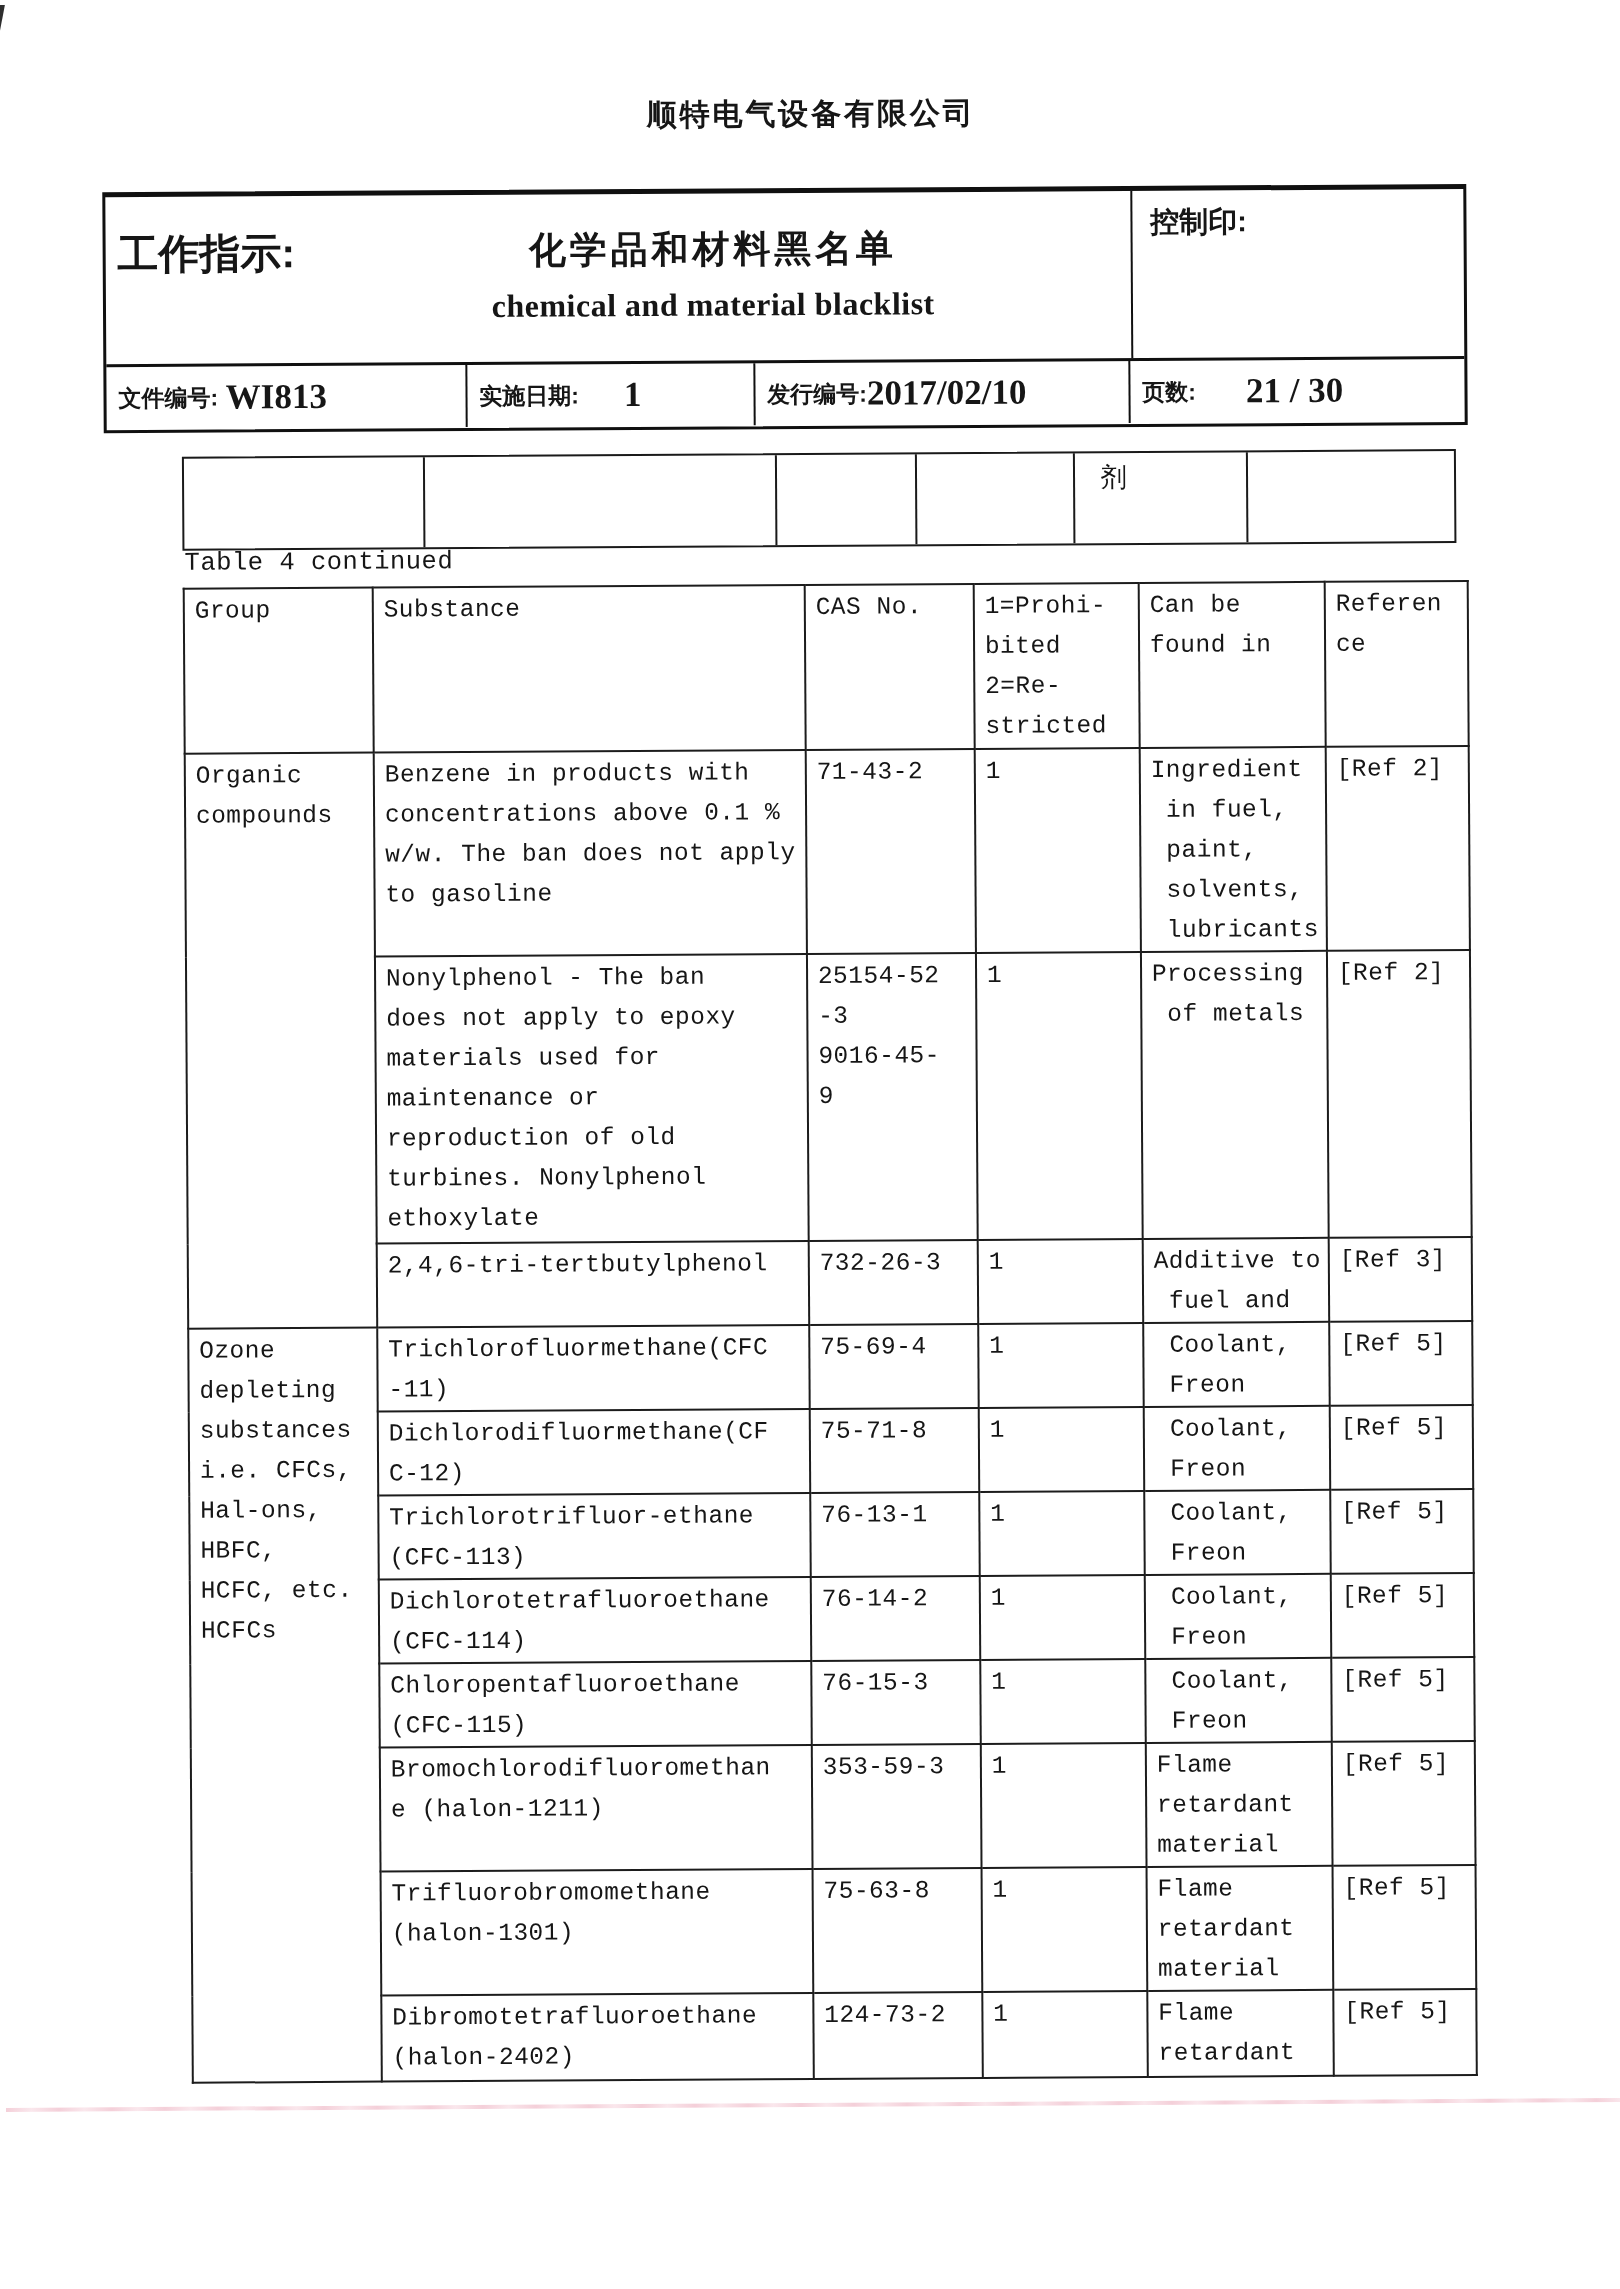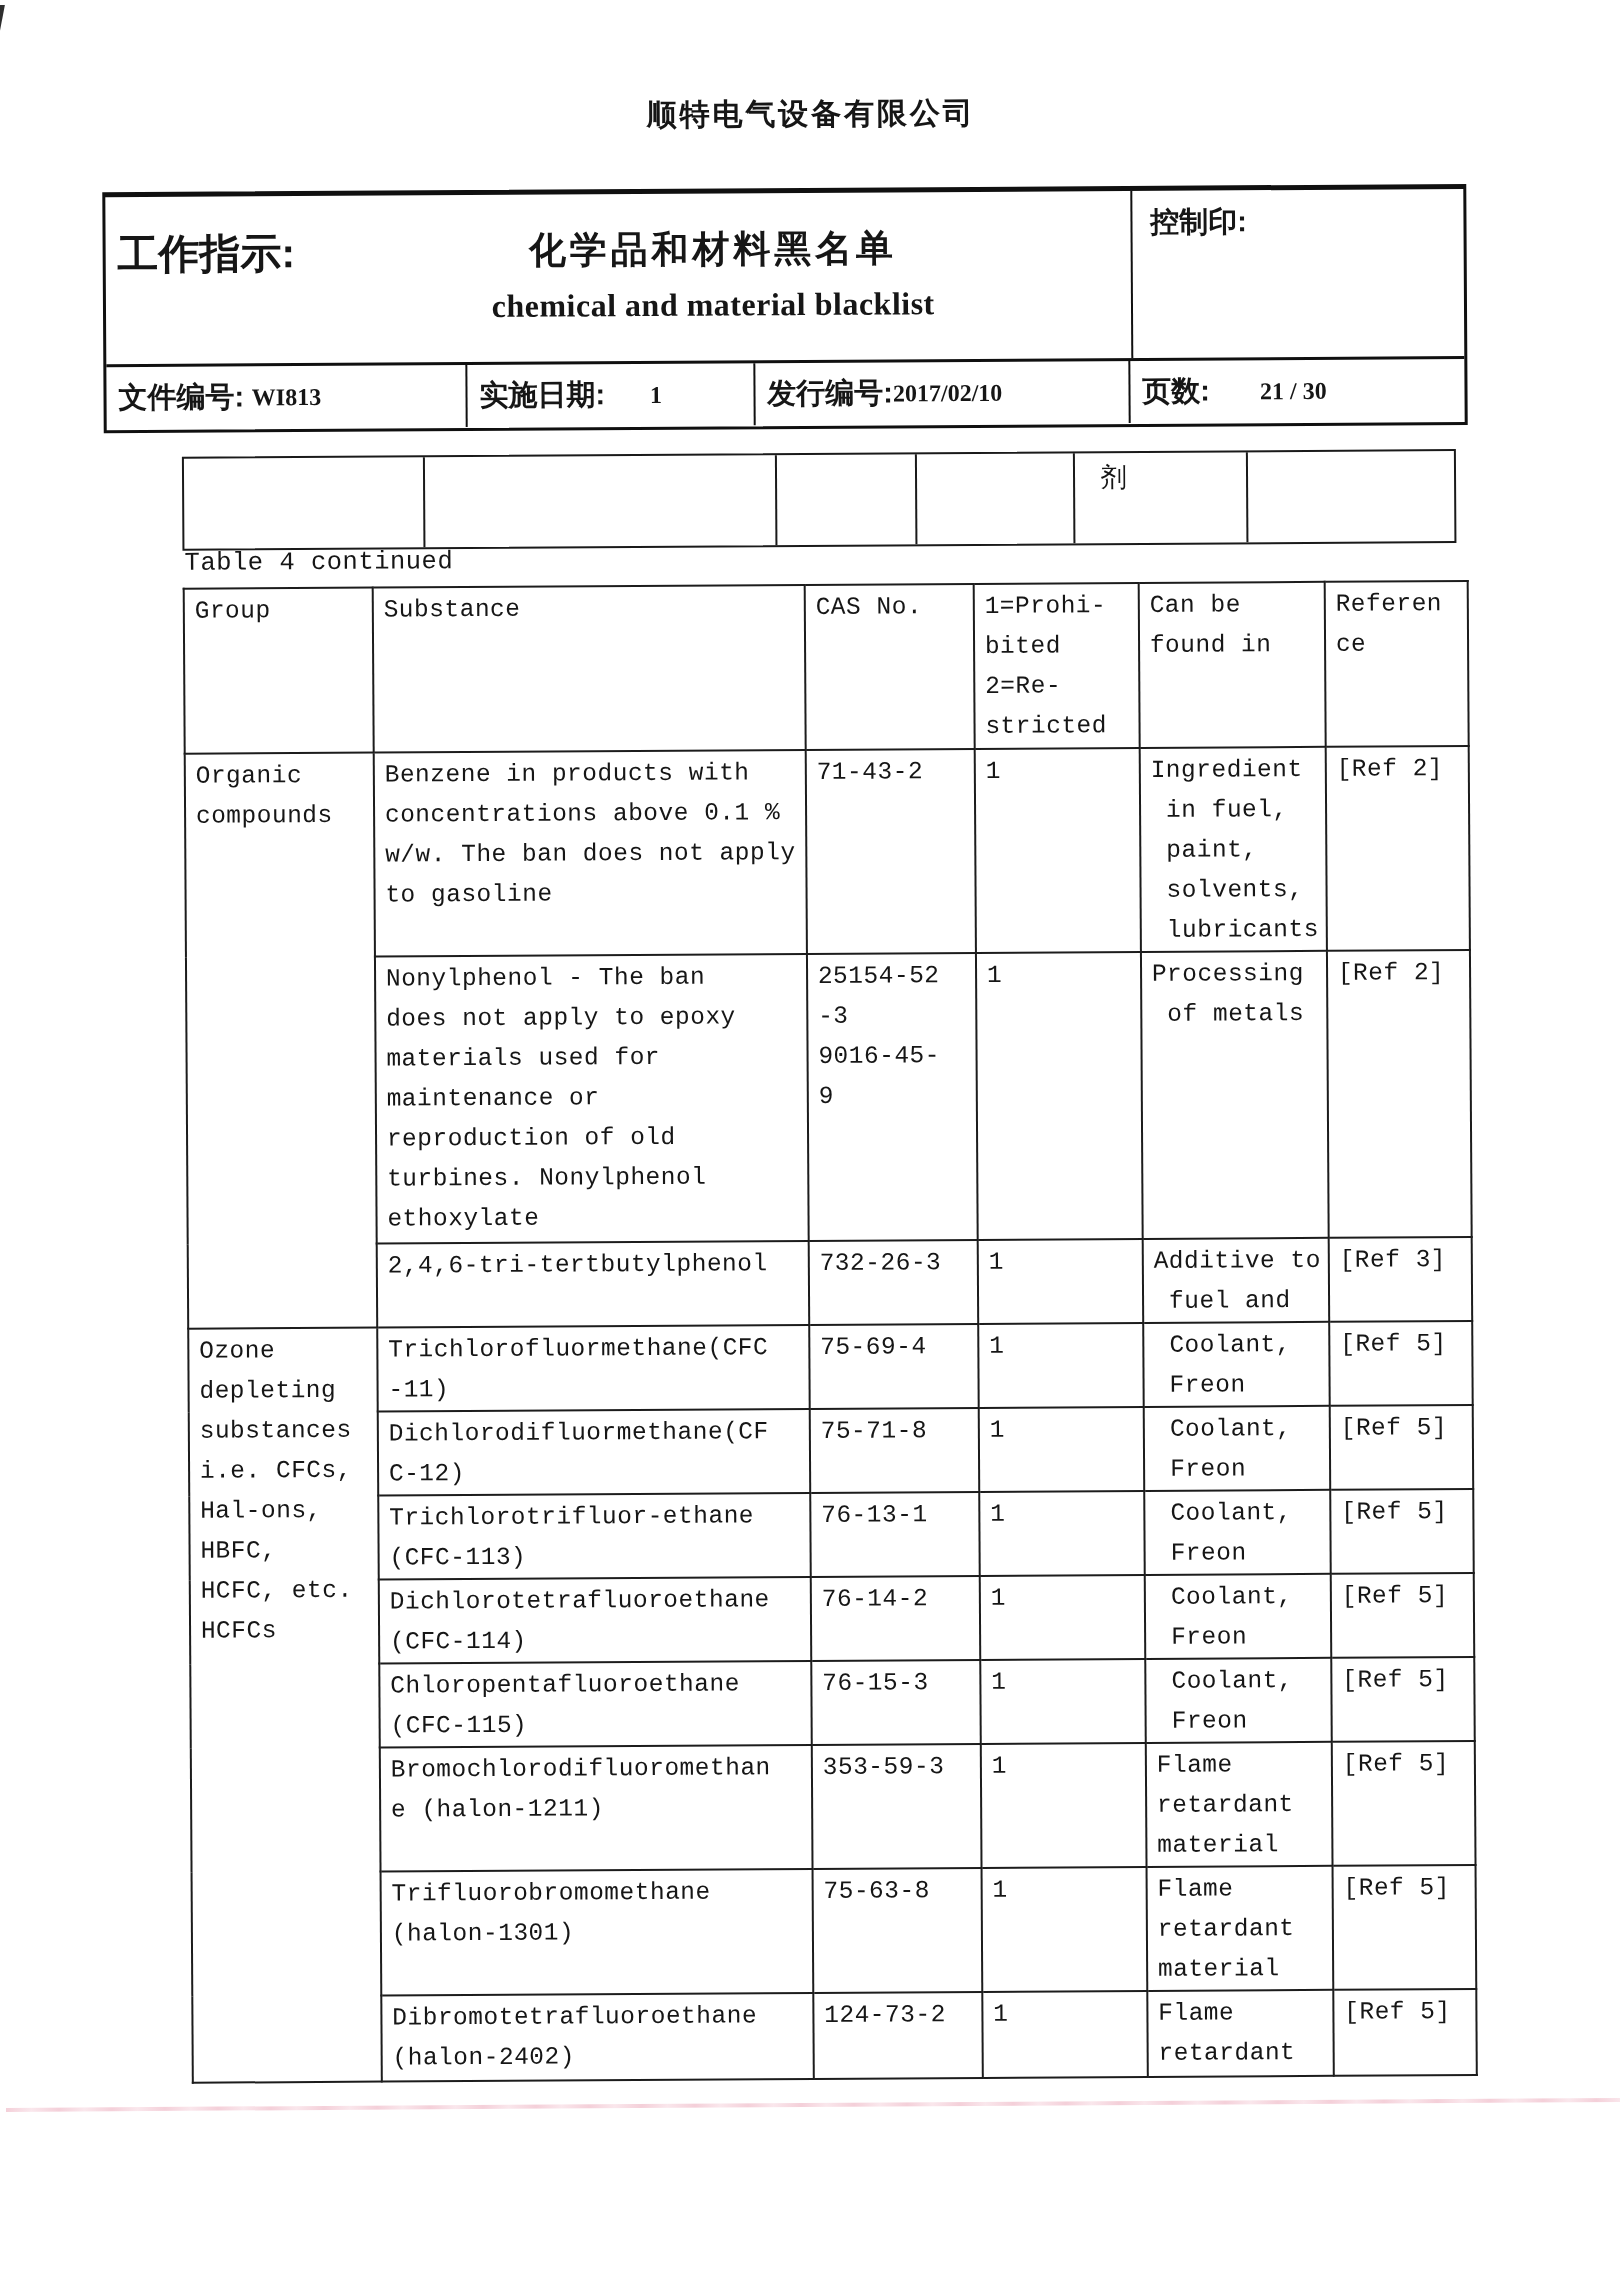--- a/index.html
+++ b/index.html
@@ -41,22 +41,22 @@
   .hb-title-cell{width:1027px;border-right:2.9px solid #101010;box-sizing:border-box;display:flex;padding-top:35px;}
   .work-instr{font-size:41px;font-weight:bold;margin-left:11.8px;white-space:nowrap;line-height:1.1;}
   .title-stack{flex:1;display:flex;flex-direction:column;align-items:center;}
   .title-zh{font-size:37px;font-weight:bold;letter-spacing:3.9px;line-height:1.15;}
   .title-en{font-size:32px;font-weight:bold;margin-top:15.7px;font-family:"Liberation Serif",serif;letter-spacing:0.5px;}
   .hb-control{flex:1;padding:11.8px 0 0 17.6px;font-size:29px;font-weight:bold;box-sizing:border-box;}
   .hb-row2{display:flex;height:62px;align-items:stretch;}
   .hb-field{display:flex;align-items:center;box-sizing:border-box;border-right:2.9px solid #101010;padding-left:11.8px;}
   .hb-field:last-child{border-right:none;}
   .f1{width:361px;} .f2{width:288px;} .f3{width:375px;} .f4{flex:1;}
-  .hb-label{font-size:29px;font-weight:bold;white-space:nowrap;}
-  .hb-value{font-size:24px;font-weight:bold;font-family:"Liberation Serif",serif;white-space:nowrap;}
+  .hb-label{font-size:23px;font-weight:bold;white-space:nowrap;}
+  .hb-value{font-size:35px;font-weight:bold;font-family:"Liberation Serif",serif;white-space:nowrap;}
   .gap-sm{margin-left:7.8px;} .gap-md{margin-left:45px;} .gap-lg{margin-left:50px;}
   
   .strip{
     position:absolute;left:186px;top:453px;width:1274px;height:94px;
     display:flex;border:2px solid #1a1a1a;box-sizing:border-box;background:#fff;
   }
   .strip > div{border-right:2px solid #1a1a1a;box-sizing:border-box;height:100%;
     font-size:26.5px;padding:5.9px 0 0 25.5px;}
   .strip > div:last-child{border-right:none;}
   .sc1{width:241px;} .sc2{width:352px;} .sc3{width:140px;} .sc4{width:158px;} .sc5{width:173px;} .sc6{flex:1;}

